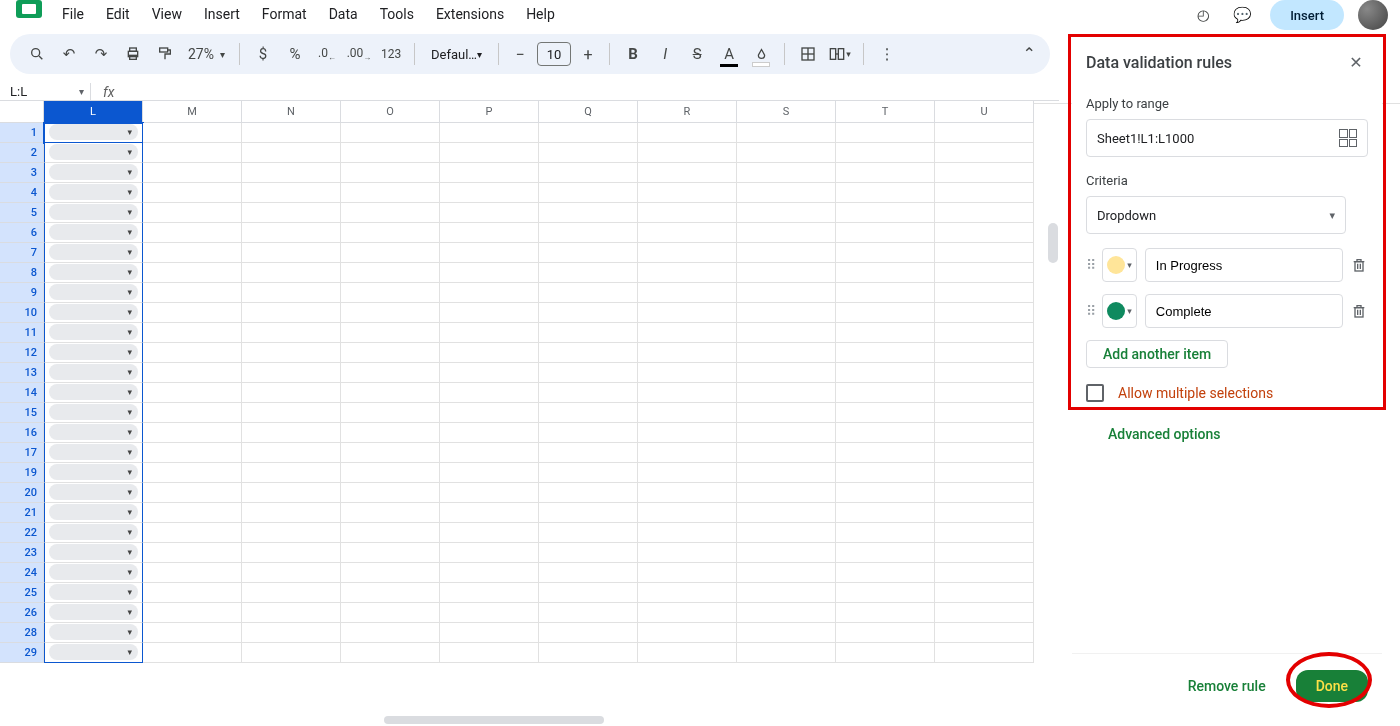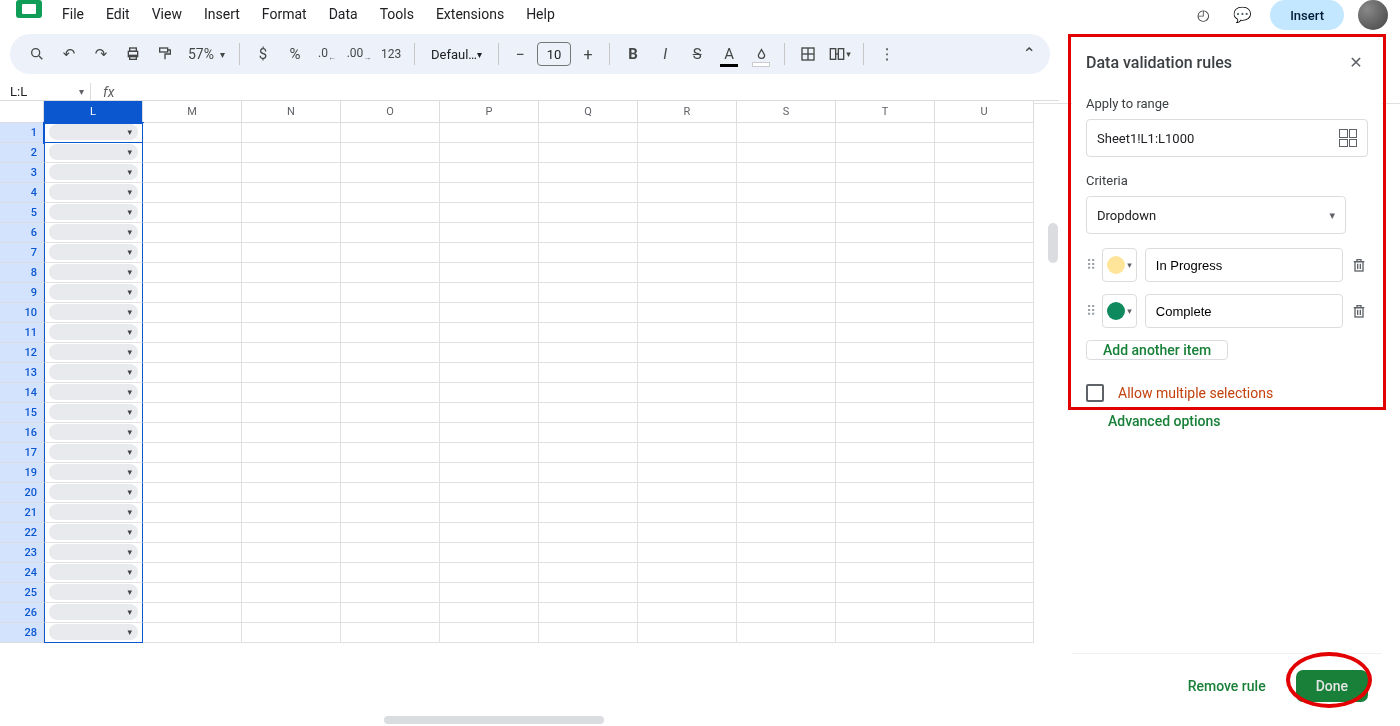--- a/index.html
+++ b/index.html
@@ -67,27 +67,27 @@
   .sp-input{width:100%;height:38px;border:1px solid #dadce0;border-radius:4px;padding:0 10px;font-size:13px;display:flex;align-items:center;justify-content:space-between;}
   .grid-icon{width:18px;height:18px;display:grid;grid-template-columns:1fr 1fr;grid-template-rows:1fr 1fr;gap:1px;}
   .grid-icon div{border:1px solid #5f6368;}
   .sp-select{width:260px;height:38px;border:1px solid #dadce0;border-radius:4px;padding:0 10px;font-size:13px;display:flex;align-items:center;justify-content:space-between;cursor:pointer;margin-bottom:14px;}
   .opt-row{display:flex;align-items:center;gap:8px;margin-bottom:12px;}
   .drag-handle{color:#9aa0a6;cursor:grab;font-size:14px;letter-spacing:-2px;line-height:6px;}
   .color-chip{width:40px;height:34px;border:1px solid #dadce0;border-radius:4px;display:flex;align-items:center;justify-content:center;gap:2px;cursor:pointer;}
   .circle{width:18px;height:18px;border-radius:50%;}
   .opt-input{flex:1;height:34px;border:1px solid #dadce0;border-radius:4px;padding:16px 10px;font-size:13px;}
   .trash{width:20px;color:#5f6368;cursor:pointer;font-size:16px;text-align:center;}
-  .add-item-btn{display:inline-flex;align-items:center;height:20px;padding:0 16px;border:1px solid #dadce0;border-radius:4px;color:#188038;font-weight:500;font-size:14px;cursor:pointer;margin-bottom:16px;}
+  .add-item-btn{display:inline-flex;align-items:center;height:28px;padding:0 16px;border:1px solid #dadce0;border-radius:4px;color:#188038;font-weight:500;font-size:14px;cursor:pointer;margin-bottom:8px;}
   .check-row{display:flex;align-items:center;gap:14px;font-size:14px;color:#c2410c;margin-top:8px;}
   .checkbox{width:18px;height:18px;border:2px solid #5f6368;border-radius:2px;cursor:pointer;}
-  .adv-opts{color:#188038;font-weight:500;font-size:14px;cursor:pointer;margin-top:11px;margin-left:22px;}
+  .adv-opts{color:#188038;font-weight:500;font-size:14px;cursor:pointer;margin-top:24px;margin-left:22px;}
   .sp-footer{display:flex;justify-content:flex-end;align-items:center;gap:16px;padding:16px 14px;border-top:1px solid #f1f1f1;}
   .remove-btn{color:#188038;font-weight:500;font-size:14px;cursor:pointer;padding:8px 14px;border-radius:4px;}
-  .done-btn{background:#188038;color:#e5e5e5;font-weight:500;font-size:14px;padding:8px 20px;border-radius:7px;cursor:pointer;}
+  .done-btn{background:#188038;color:#fde047;font-weight:500;font-size:14px;padding:8px 20px;border-radius:12px;cursor:pointer;}
   .red-circle{position:absolute;right:10px;bottom:10px;width:86px;height:56px;border:4px solid #e30000;border-radius:50%;pointer-events:none;z-index:5;}
 
   svg{display:block;}
 </style>
 </head>
 <body>
 
 <div class="logo"></div>
 <div class="menubar" id="menubar">
     <div class="menu-item">File</div>
@@ -124,21 +124,21 @@
         <rect x="7" y="14" width="10" height="6"></rect>
       </svg>
     </div>
   <div class="tool">
       <svg width="16" height="16" viewBox="0 0 24 24" fill="none" stroke="#444746" stroke-width="2">
         <rect x="4" y="3" width="12" height="6"></rect>
         <path d="M16 6h4v6h-8v8"></path>
       </svg>
     </div>
   <div class="zoom-box">
-      <span>57%</span>
+      <span>27%</span>
       <span style="font-size:10px">▾</span>
     </div>
   <div class="sep"></div>
   <div class="tool">$</div>
   <div class="tool">%</div>
   <div class="tool" style="font-size:12px">
       <span>.0<sub style="font-size:8px">←</sub></span>
     </div>
   <div class="tool" style="font-size:12px">
       <span>.00<sub style="font-size:8px">→</sub></span>
@@ -585,20 +585,35 @@
         <div class="cell"></div>
         <div class="cell"></div>
         <div class="cell"></div>
         <div class="cell"></div>
         <div class="cell"></div>
         <div class="cell"></div>
         <div class="cell"></div>
       </div>
       <div class="row">
         <div class="rowhead sel">28</div>
+        <div class="cell colL">
+          <div class="chip"></div>
+        </div>
+        <div class="cell"></div>
+        <div class="cell"></div>
+        <div class="cell"></div>
+        <div class="cell"></div>
+        <div class="cell"></div>
+        <div class="cell"></div>
+        <div class="cell"></div>
+        <div class="cell"></div>
+        <div class="cell"></div>
+      </div>
+      <div class="row">
+        <div class="rowhead sel">29</div>
         <div class="cell colL">
           <div class="chip"></div>
         </div>
         <div class="cell"></div>
         <div class="cell"></div>
         <div class="cell"></div>
         <div class="cell"></div>
         <div class="cell"></div>
         <div class="cell"></div>
         <div class="cell"></div>

